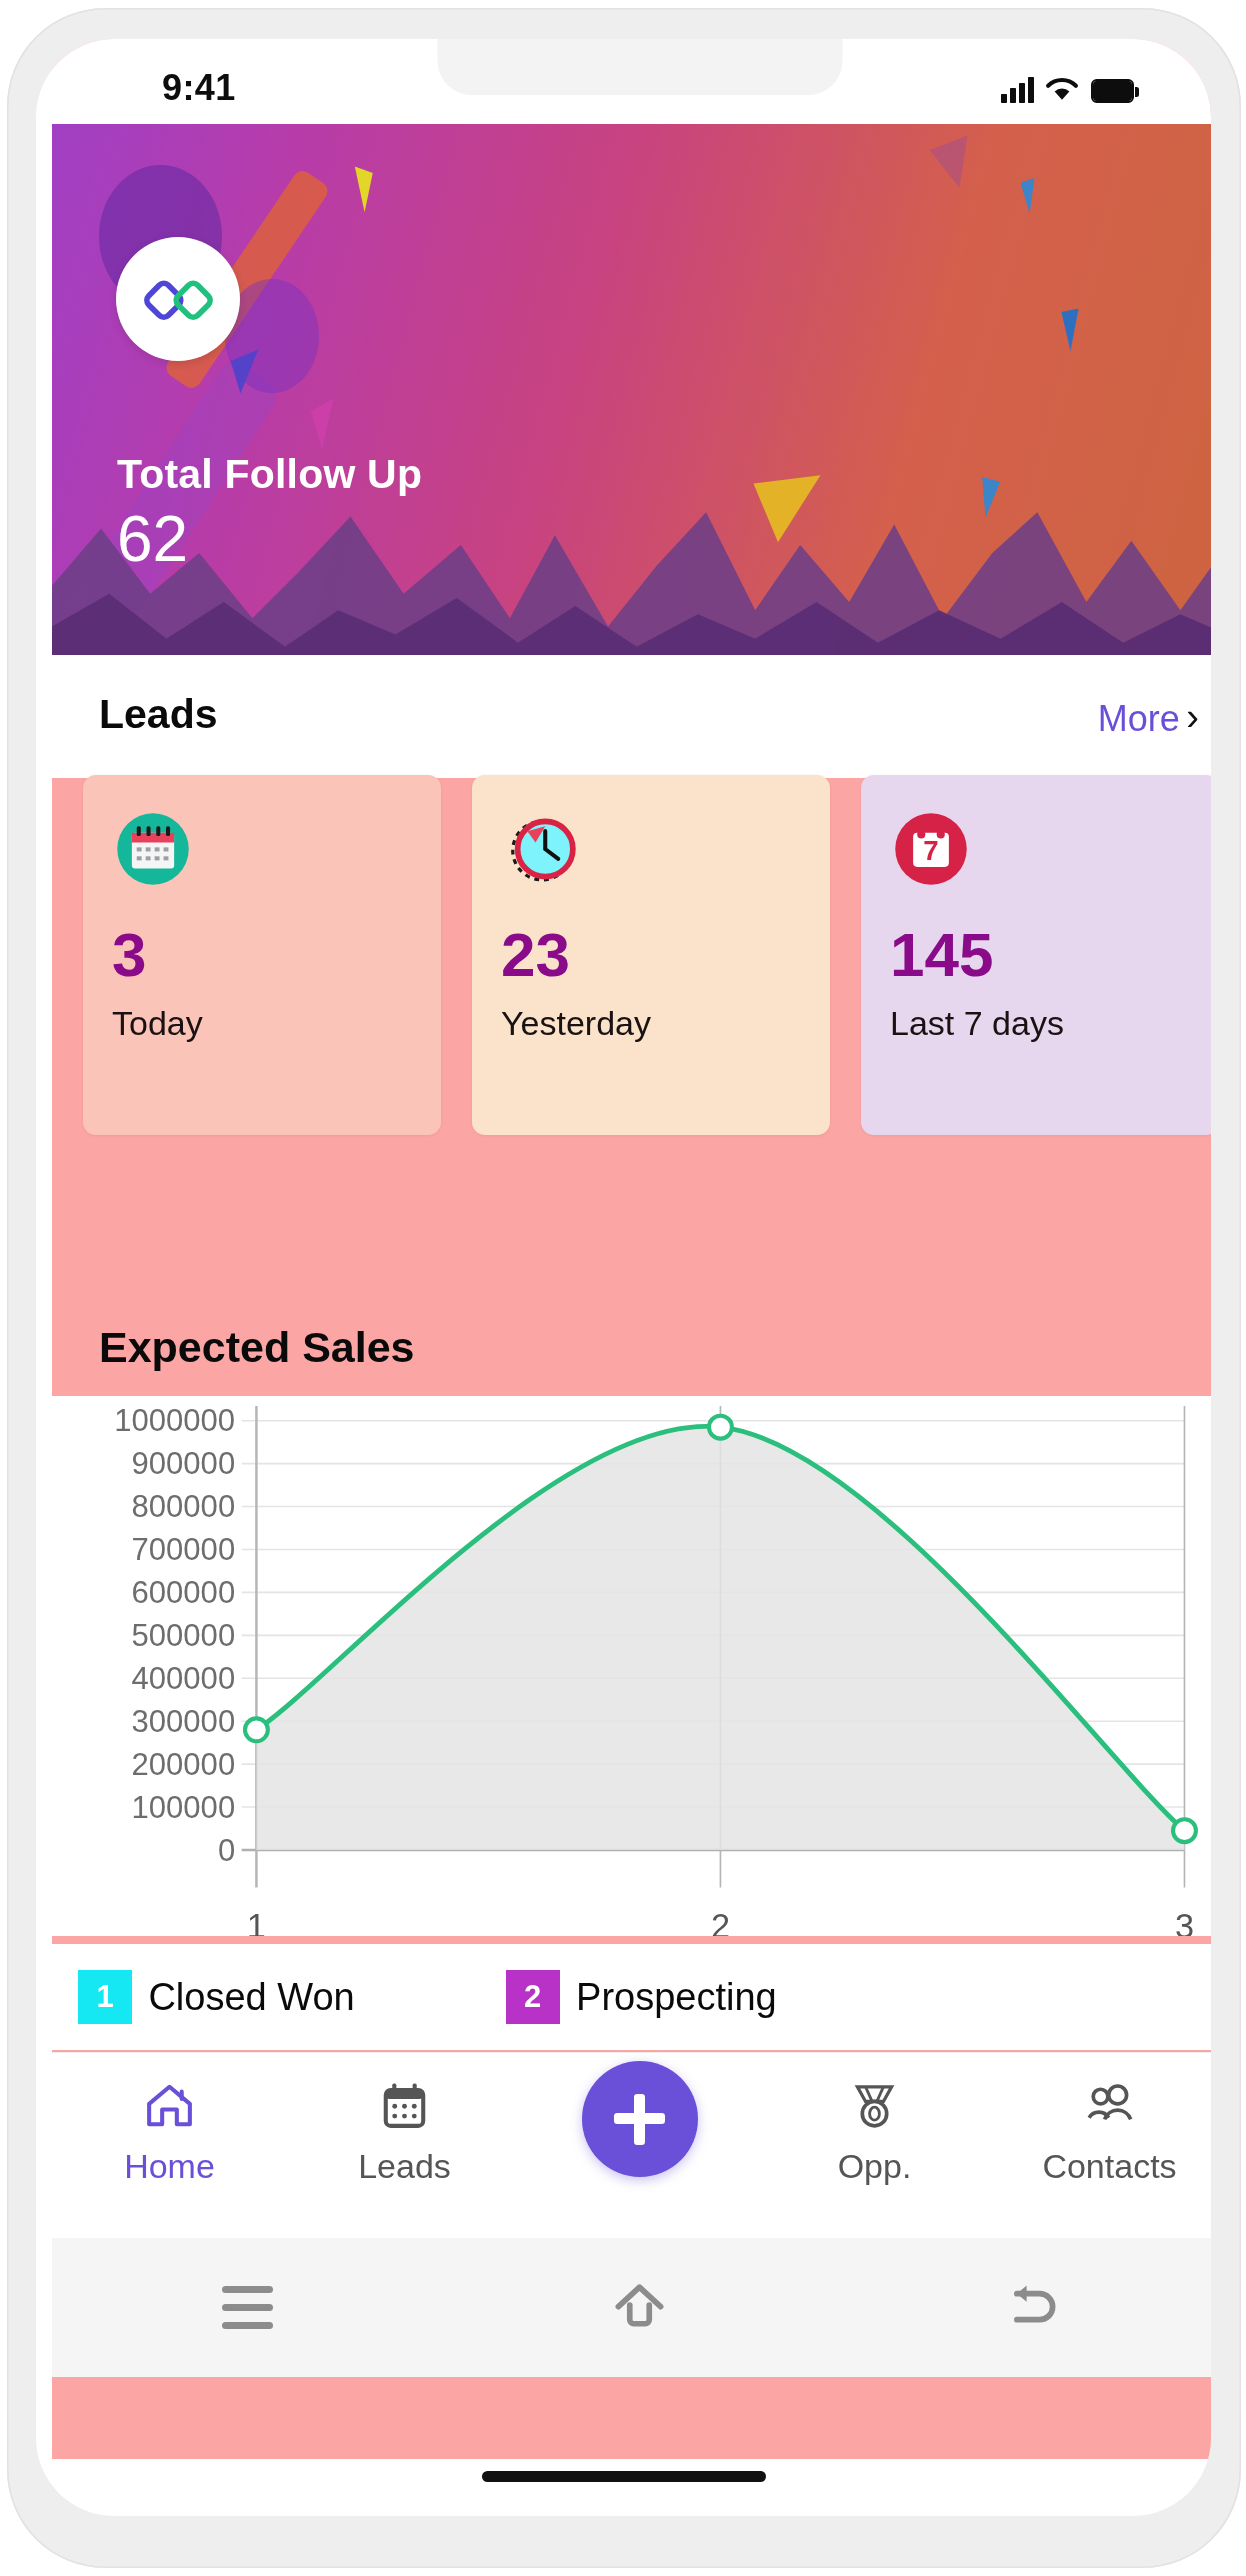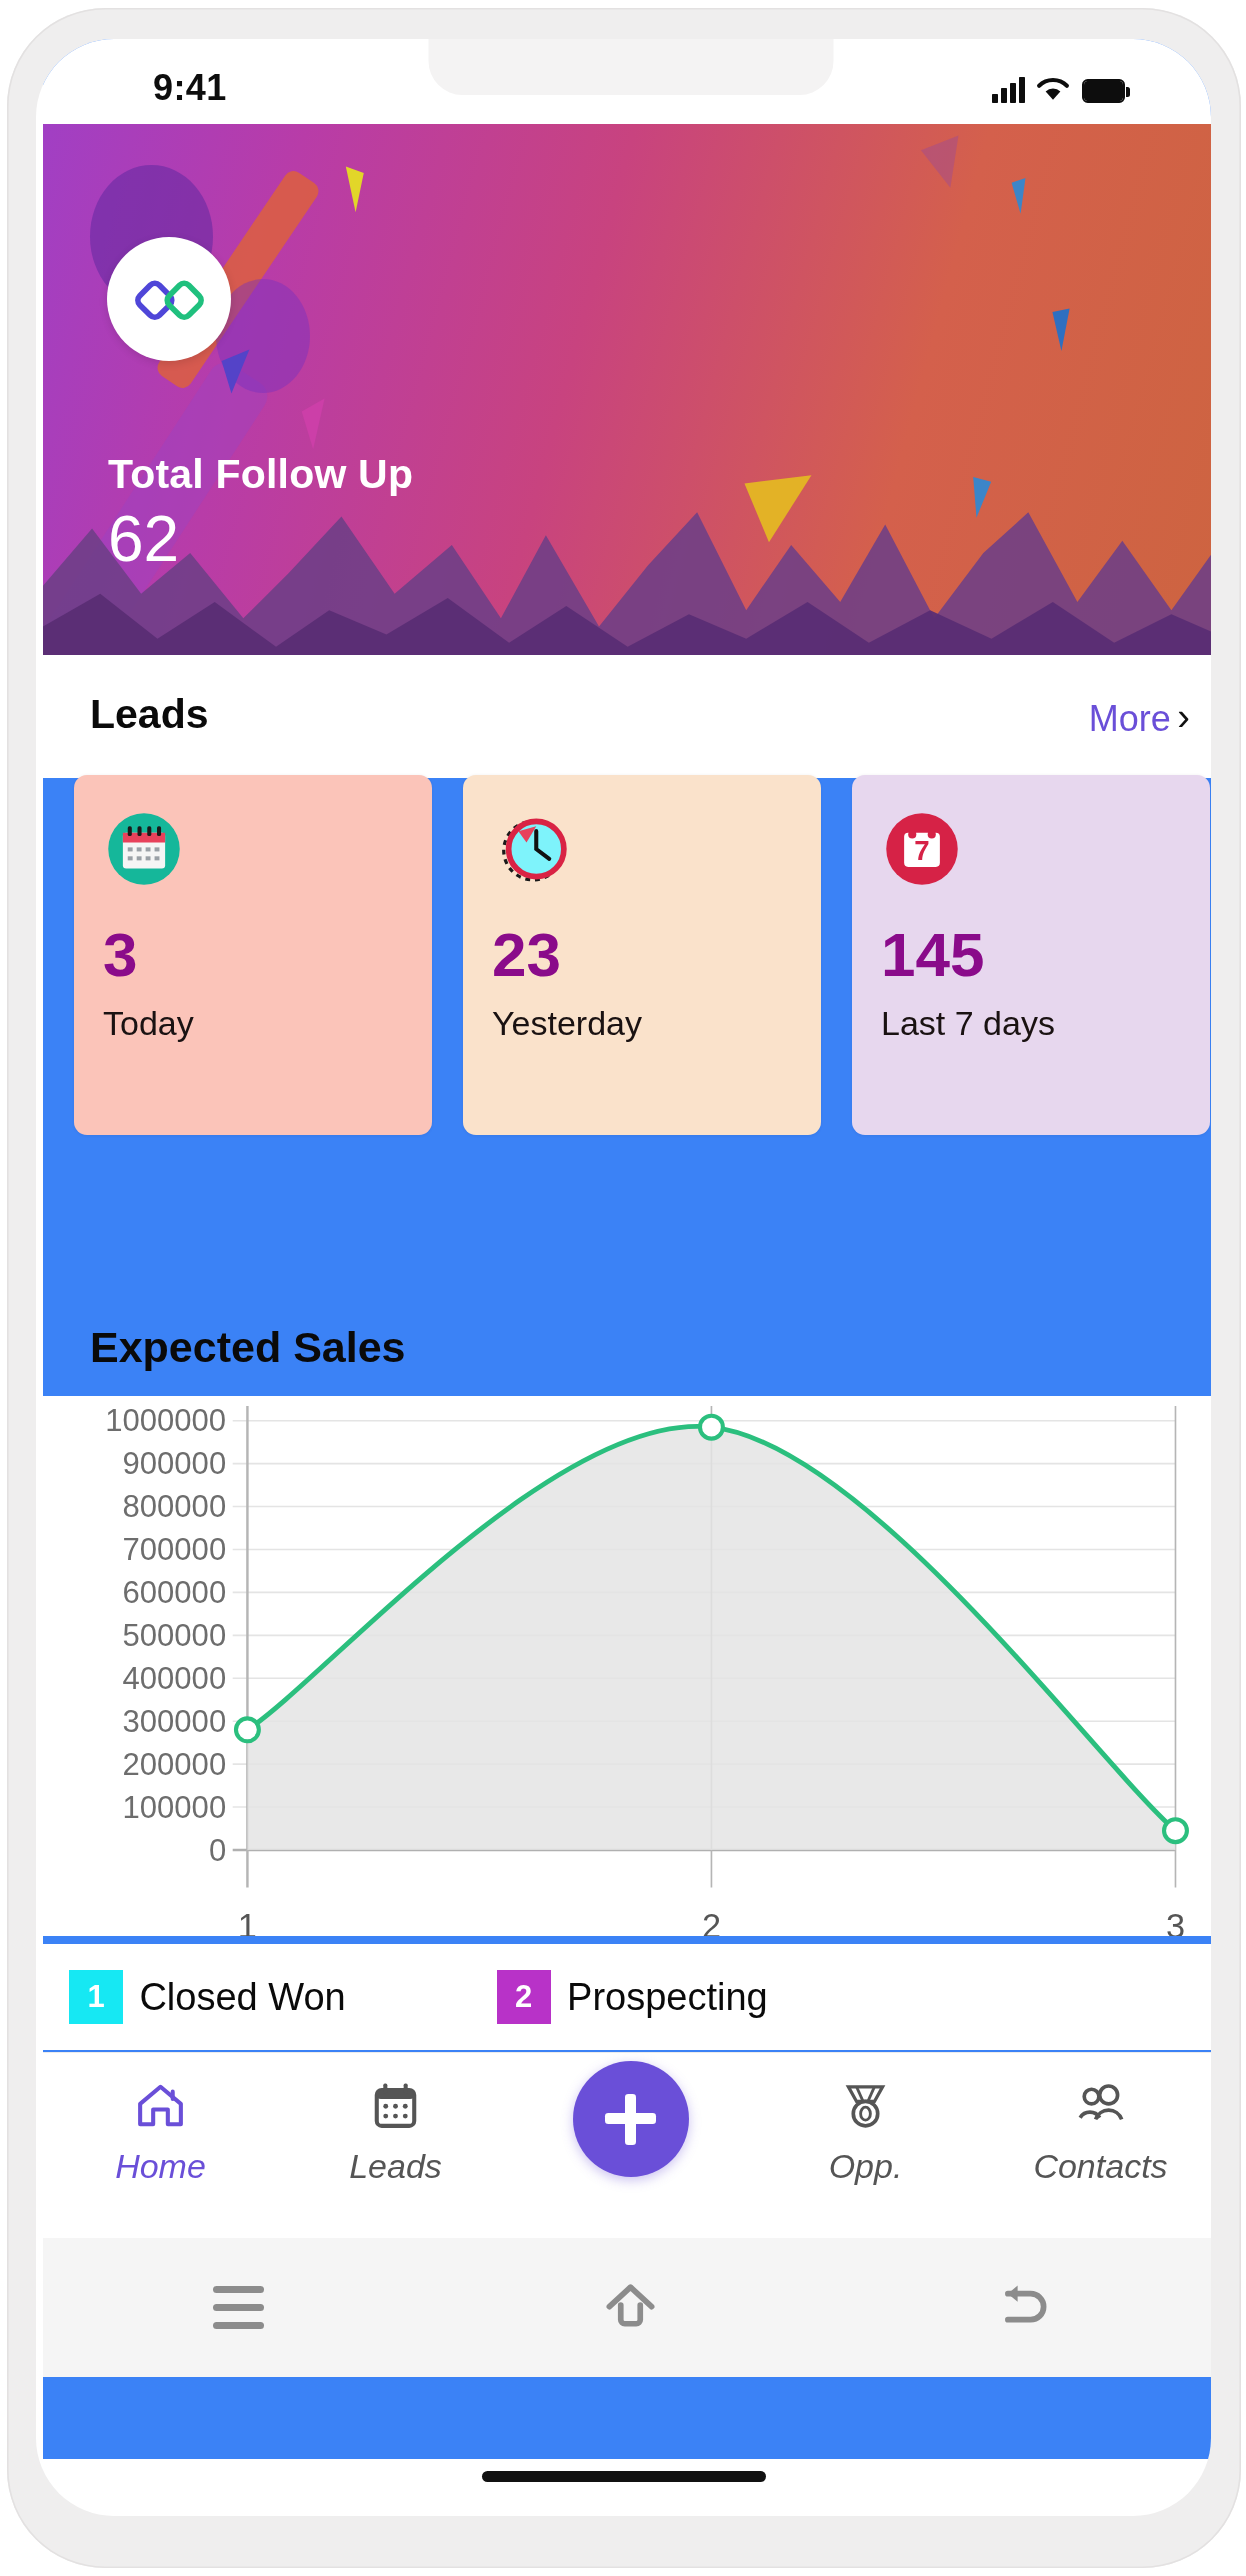--- a/index.html
+++ b/index.html
@@ -28,23 +28,23 @@
   .shell-inner {
     position: absolute;
     left: 36px; top: 39px;
     width: 1175px; height: 2477px;
     border-radius: 78px;
     background: #ffffff;
     overflow: hidden;
   }
   .screen {
     position: absolute;
-    left: 7px; top: 0;
+    left: 16px; top: 0;
     width: 1175px; height: 2420px;
-    background: #3b82f6;
+    background: #fca5a5;
     overflow: hidden;
   }
 
   
   .status-bar {
     position: absolute;
     left: 0; top: 0;
     width: 1175px; height: 85px;
     background: #ffffff;
     z-index: 6;
@@ -300,21 +300,20 @@
   
   .app-nav {
     position: absolute;
     left: 0; top: 2013px;
     width: 1175px; height: 186px;
     background: #ffffff;
     border-top: 1.6px solid #ececec;
     display: flex;
     align-items: flex-start;
     padding-top: 21px;
-    font-style: italic;
   }
   .nav-item {
     flex: 1;
     display: flex;
     flex-direction: column;
     align-items: center;
     gap: 11.4px;
     cursor: pointer;
   }
   .nav-icon { height: 62px; display: flex; align-items: center; justify-content: center; }

